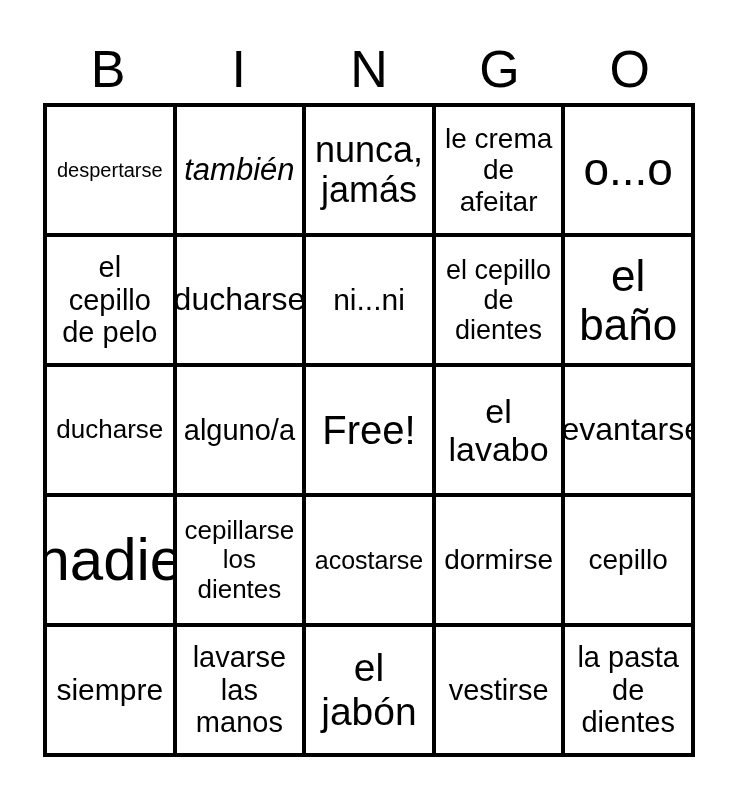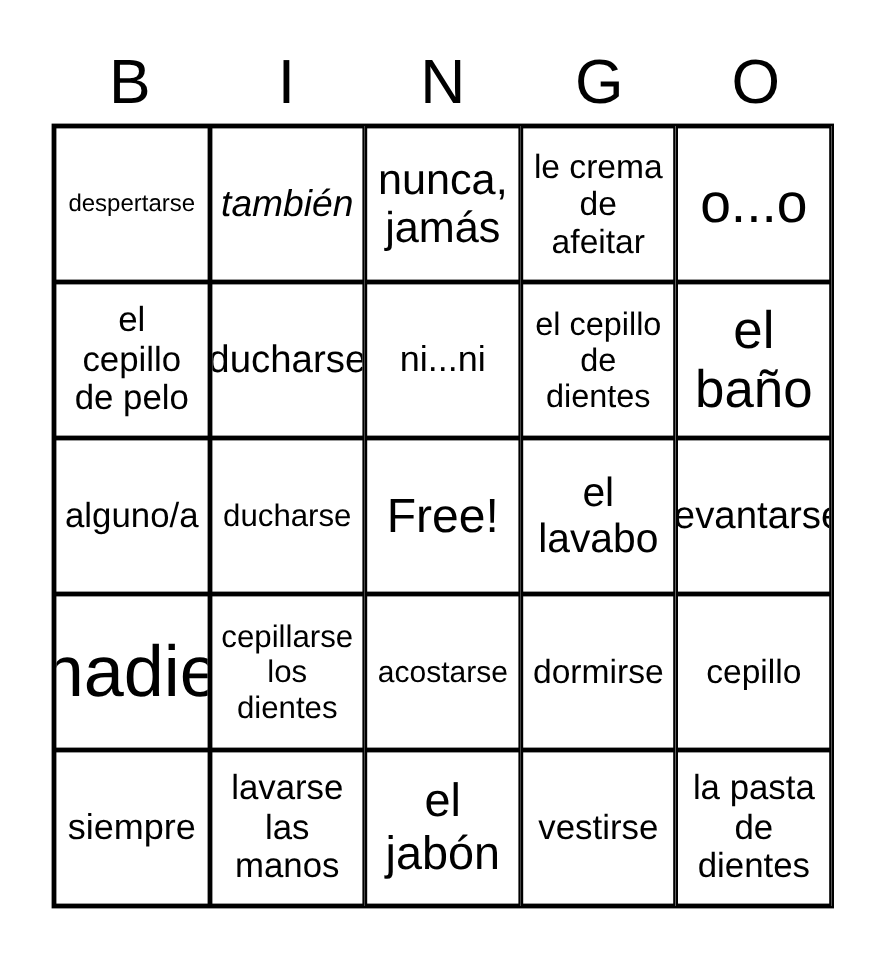--- a/index.html
+++ b/index.html
@@ -85,22 +85,22 @@
     <div class="cell" style="font-size: 29px; border-color: rgb(0, 0, 0);">el
 cepillo
 de pelo</div>
     <div class="cell" style="font-size: 32px; border-color: rgb(0, 0, 0);">ducharse</div>
     <div class="cell" style="font-size: 30px; border-color: rgb(0, 0, 0);">ni...ni</div>
     <div class="cell" style="font-size: 27px; border-color: rgb(0, 0, 0);">el cepillo
 de
 dientes</div>
     <div class="cell" style="font-size: 44px; border-color: rgb(0, 0, 0);">el
 baño</div>
+    <div class="cell" style="font-size: 26px; border-color: rgb(0, 0, 0);">ducharse</div>
     <div class="cell" style="font-size: 29px; border-color: rgb(0, 0, 0);">alguno/a</div>
-    <div class="cell" style="font-size: 26px; border-color: rgb(0, 0, 0);">ducharse</div>
     <div class="cell" style="font-size: 40px; border-color: rgb(0, 0, 0);">Free!</div>
     <div class="cell" style="font-size: 34px; border-color: rgb(0, 0, 0);">el
 lavabo</div>
     <div class="cell" style="font-size: 32px; border-color: rgb(0, 0, 0);">levantarse</div>
     <div class="cell" style="font-size: 60px; border-color: rgb(0, 0, 0);">nadie</div>
     <div class="cell" style="font-size: 26px; border-color: rgb(0, 0, 0);">cepillarse
 los
 dientes</div>
     <div class="cell" style="font-size: 25px; border-color: rgb(0, 0, 0);">acostarse</div>
     <div class="cell" style="font-size: 28px; border-color: rgb(0, 0, 0);">dormirse</div>

